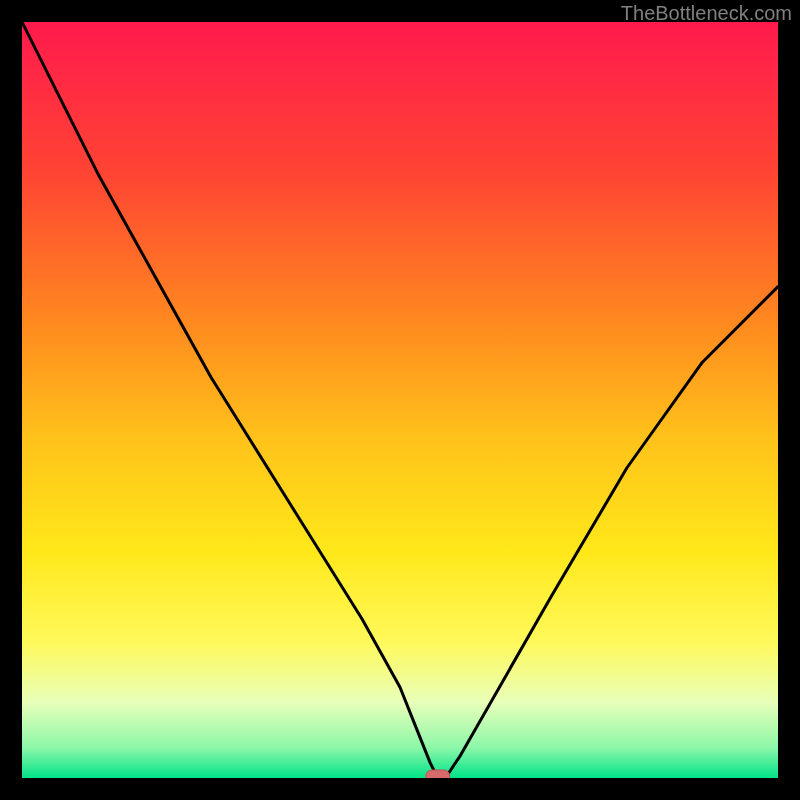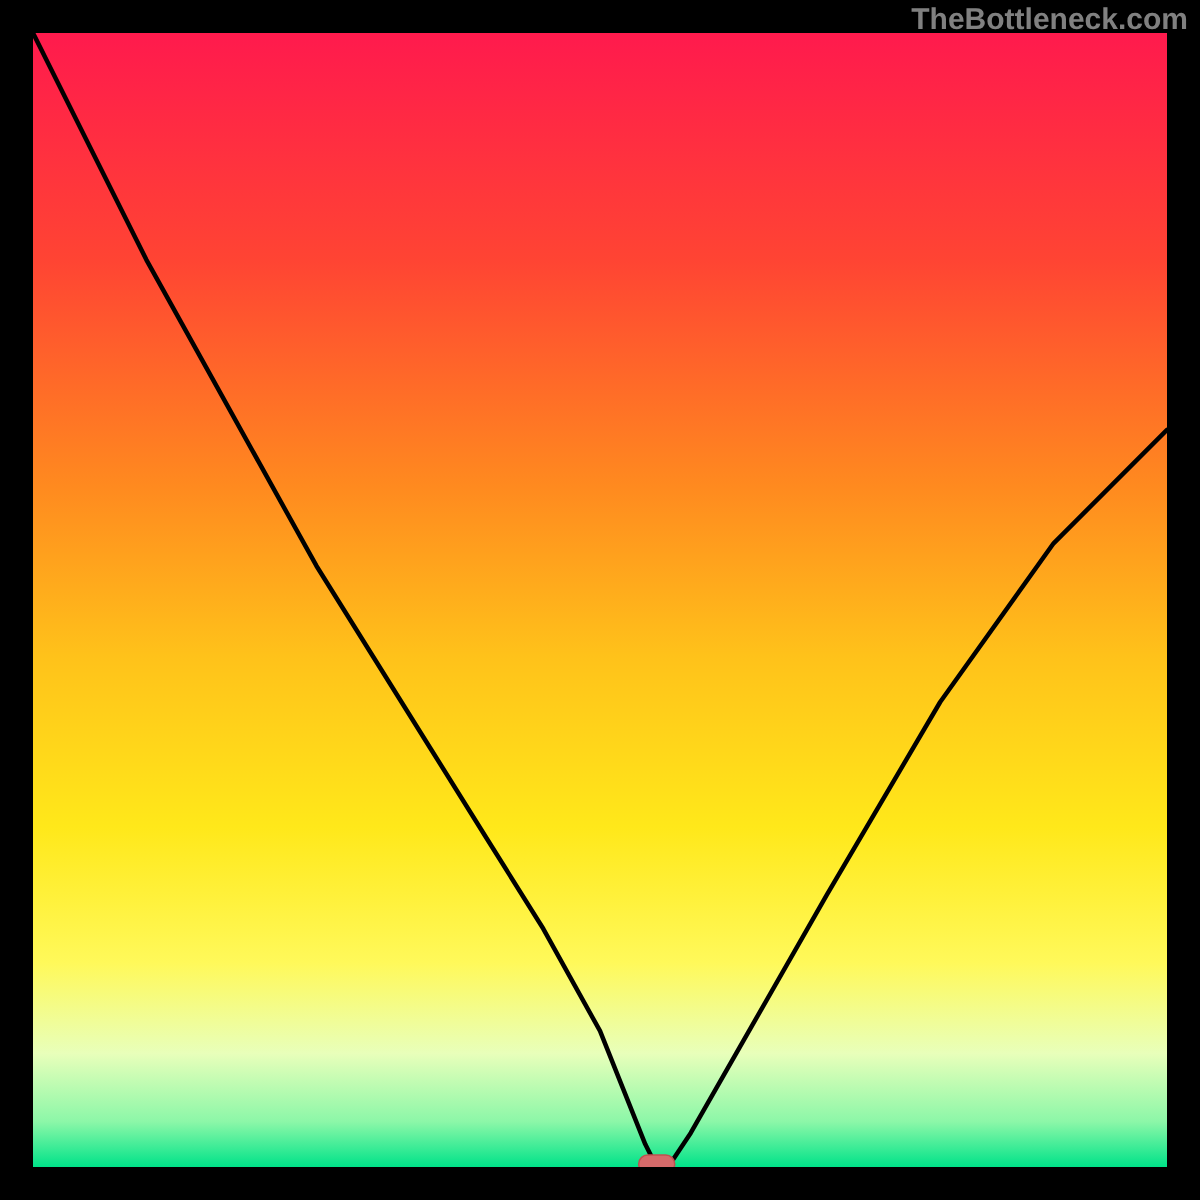--- a/index.html
+++ b/index.html
@@ -15,21 +15,21 @@
     width: 800px;
     height: 800px;
     background: #000;
   }
   .watermark {
     position: absolute;
     top: 2px;
     right: 8px;
     font-family: Arial, sans-serif;
     font-size: 20px;
-    font-weight: bold;
+    font-weight: normal;
     color: #808080;
     z-index: 10;
   }
   .plot {
     position: absolute;
     left: 22px;
     top: 22px;
     width: 756px;
     height: 756px;
   }

